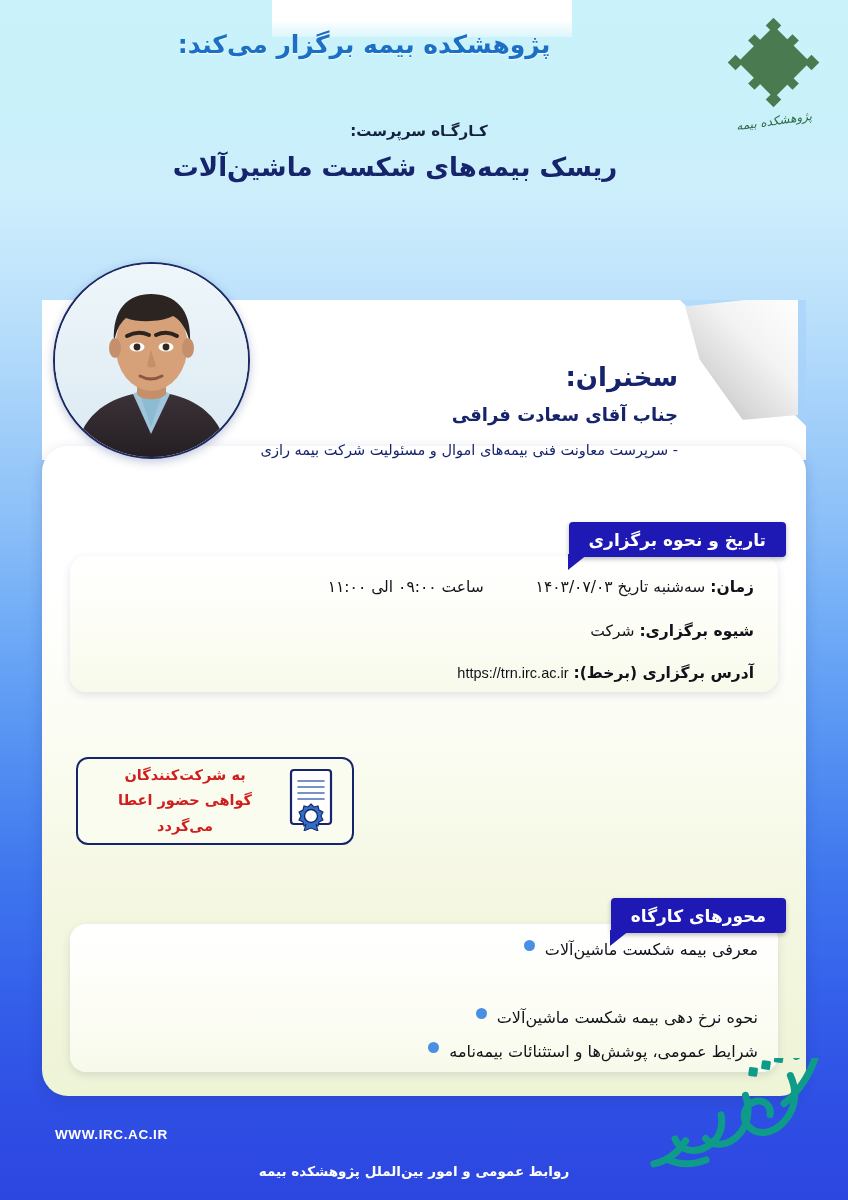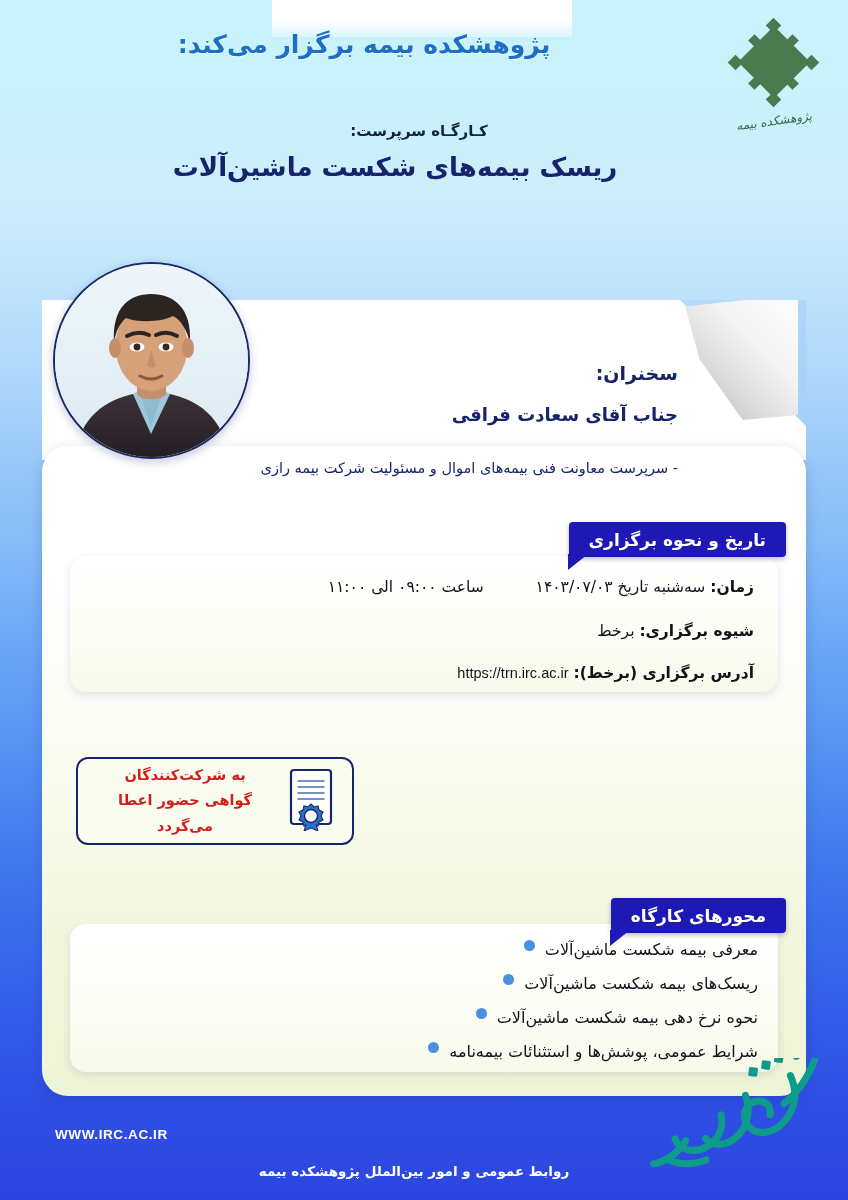--- a/index.html
+++ b/index.html
@@ -185,38 +185,38 @@
     overflow: hidden;
     box-shadow: 0 3px 10px rgba(20,40,110,0.25);
   }
   .portrait svg { display: block; }
 
   
   .speaker-label {
     position: absolute;
     right: 170px;
     top: 362px;
-    font-size: 19px;
+    font-size: 26px;
     font-weight: bold;
     color: #16246b;
     direction: rtl;
   }
   .speaker-name {
     position: absolute;
     right: 170px;
     top: 404px;
     font-size: 18px;
     font-weight: bold;
     color: #16246b;
     direction: rtl;
   }
   .speaker-role {
     position: absolute;
     right: 170px;
-    top: 460px;
+    top: 442px;
     font-size: 14.5px;
     color: #16246b;
     direction: rtl;
     white-space: nowrap;
     text-align: right;
   }
 
   
   .tab {
     position: absolute;
@@ -466,21 +466,21 @@
 
   <div class="subcard" id="subcard-date">
     <div class="date-row" id="date-row-1">
       <b>زمان:</b>
       <span class="val">سه‌شنبه تاریخ ۱۴۰۳/۰۷/۰۳</span>
       <span class="spacer"></span>
       <span class="val">ساعت ۰۹:۰۰ الی ۱۱:۰۰</span>
     </div>
     <div class="date-row" id="date-row-2">
       <b>شیوه برگزاری:</b>
-      <span class="val">برخط</span>
+      <span class="val">شرکت</span>
     </div>
     <div class="date-row" id="date-row-3">
       <b>آدرس برگزاری (برخط):</b>
       <span class="val url-ltr">https://trn.irc.ac.ir</span>
     </div>
   </div>
 
   <div class="cert-box">
     <div class="cert-icon">
       <svg width="52" height="64" viewBox="0 0 52 64" xmlns="http://www.w3.org/2000/svg">
@@ -501,24 +501,20 @@
       <div>به شرکت‌کنندگان</div>
       <div>گواهی حضور اعطا می‌گردد</div>
     </div>
   </div>
 
   <div class="tab" id="tab-topics">محورهای کارگاه</div>
 
   <div class="subcard" id="subcard-topics">
     <div class="topic" id="topic-0">
       <span>معرفی بیمه شکست ماشین‌آلات</span>
-      <span class="dot"></span>
-    </div>
-    <div class="topic" id="topic-1">
-      <span>ریسک‌های بیمه شکست ماشین‌آلات</span>
       <span class="dot"></span>
     </div>
     <div class="topic" id="topic-2">
       <span>نحوه نرخ دهی بیمه شکست ماشین‌آلات</span>
       <span class="dot"></span>
     </div>
     <div class="topic" id="topic-3">
       <span>شرایط عمومی، پوشش‌ها و استثنائات بیمه‌نامه</span>
       <span class="dot"></span>
     </div>

